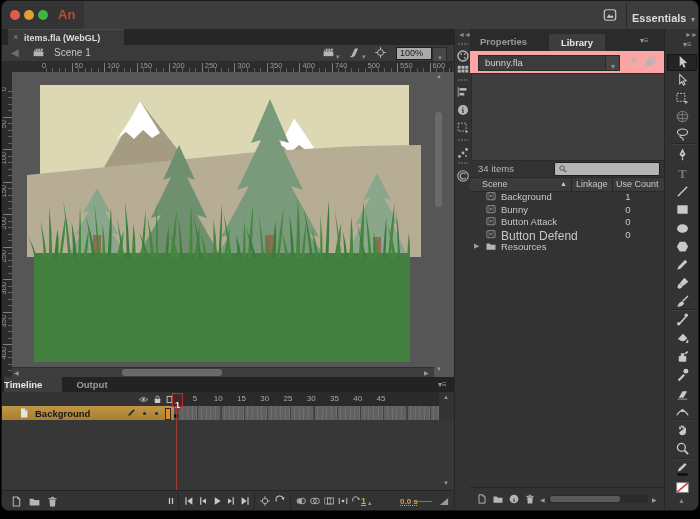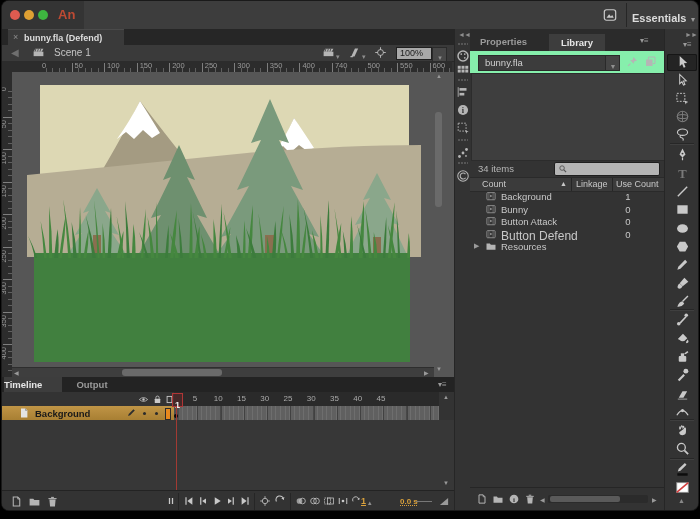--- a/index.html
+++ b/index.html
@@ -53,21 +53,21 @@
     <div class="abs divline" style="left:624px;top:2px;width:1px;height:24px;"></div>
     <div class="abs" style="left:630px;top:7px;">
       <span style="font-size:11px;font-weight:bold;color:#dcdcdc;">Essentials</span>
       <span style="font-size:8px;color:#9a9a9a;">▾</span>
     </div>
   </div>
 
   <div class="abs" style="left:0;top:28px;width:452px;height:16px;background:#262626;">
     <div class="abs" style="left:6px;top:0;width:116px;height:16px;background:#3a3a3a;border-top:1px solid #4a4a4a;">
       <span style="position:absolute;left:5px;top:2px;font-size:9px;color:#8d8d8d;">×</span>
-      <span style="position:absolute;left:16px;top:3px;font-size:9px;font-weight:bold;color:#dedede;">bunny.fla (Defend)</span>
+      <span style="position:absolute;left:16px;top:3px;font-size:9px;font-weight:bold;color:#dedede;">items.fla (WebGL)</span>
     </div>
   </div>
 
   <div class="abs" style="left:0;top:44px;width:452px;height:16px;background:#3a3a3a;border-bottom:1px solid #282828;">
     <span class="abs" style="left:9px;top:2px;font-size:10px;color:#6f6f6f;">◀</span>
     <span class="abs i" style="left:30px;top:1px;width:13px;height:13px;">
         <svg viewBox="0 0 16 16" width="100%" height="100%">
           <path d="M2 7l2-3.5h10L12 7z" fill="#b5b5b5"></path>
           <path d="M4.8 3.5l-1 3.3M7.8 3.5l-1 3.3M10.8 3.5l-1 3.3" stroke="#3a3a3a" stroke-width="1"></path>
           <rect x="2" y="7" width="12" height="5.5" fill="#b5b5b5"></rect>
@@ -462,21 +462,21 @@
       <div class="griprow" style="top: 110px;"></div>
       <div class="griprow" style="top: 133px;"></div>
     </div>
 
   <div class="abs" style="left:468px;top:28px;width:194px;height:481px;background:#333;">
     <div class="abs" style="left:0;top:0;width:194px;height:22px;background:#2b2b2b;">
       <span style="position:absolute;left:10px;top:7px;font-size:9.5px;font-weight:bold;color:#9a9a9a;">Properties</span>
       <div class="abs tab-active" style="left:79px;top:5px;width:56px;height:17px;font-size:9.5px;text-align:center;line-height:17px;">Library</div>
       <span class="abs pmenu" style="left:170px;top:7px;">▾≡</span>
     </div>
-    <div class="abs" style="left:0;top:22px;width:194px;height:22px;background:#86efac;">
+    <div class="abs" style="left:0;top:22px;width:194px;height:22px;background:#fca5a5;">
       <div class="abs" style="left:8px;top:4px;width:140px;height:14px;background:#3c3c3c;border:1px solid #2a2a2a;">
         <span style="position:absolute;left:6px;top:1px;font-size:9.5px;color:#cfcfcf;">bunny.fla</span>
         <div class="abs" style="right:0;top:0;width:13px;height:14px;border-left:1px solid #2a2a2a;background:#454545;text-align:center;"><span class="chev" style="position:relative;top:-1px;">▼</span></div>
       </div>
       <span class="abs i" style="left:156px;top:4px;width:13px;height:13px;">
           <svg viewBox="0 0 16 16" width="100%" height="100%">
             <path d="M9 2.5l4.5 4.5-3.2.6-.8 3.2-4.3-4.3 3.2-.8z" fill="#b5b5b5"></path>
             <line x1="5.5" y1="10.5" x2="2.5" y2="13.5" stroke="#b5b5b5" stroke-width="1.3"></line>
           </svg>
         </span>
@@ -493,21 +493,21 @@
       <div class="abs" style="left:84px;top:3px;width:104px;height:12px;background:#b5b5b5;border:1px solid #1f1f1f;border-radius:2px;">
         <span class="abs i" style="left:3px;top:1px;width:10px;height:10px;">
             <svg viewBox="0 0 16 16" width="100%" height="100%">
               <circle cx="6.5" cy="6.5" r="3.6" fill="none" stroke="#555" stroke-width="1.5"></circle>
               <line x1="9.2" y1="9.2" x2="13" y2="13" stroke="#555" stroke-width="1.7"></line>
             </svg>
           </span>
       </div>
     </div>
     <div class="abs" style="left:0;top:148px;width:194px;height:13px;background:#3b3b3b;border-top:1px solid #2a2a2a;border-bottom:1px solid #2a2a2a;">
-      <span style="position:absolute;left:12px;top:1px;font-size:9px;color:#c8c8c8;">Count</span>
+      <span style="position:absolute;left:12px;top:1px;font-size:9px;color:#c8c8c8;">Scene</span>
       <span style="position:absolute;left:90px;top:2px;font-size:7px;color:#c8c8c8;">▲</span>
       <div class="abs divline" style="left:101px;top:0;width:1px;height:13px;"></div>
       <span style="position:absolute;left:106px;top:1px;font-size:9px;color:#c8c8c8;">Linkage</span>
       <div class="abs divline" style="left:142px;top:0;width:1px;height:13px;"></div>
       <span style="position:absolute;left:146px;top:1px;font-size:9px;color:#c8c8c8;">Use Count</span>
     </div>
     <div class="abs" id="lib-rows" style="left:0;top:161px;width:194px;height:297px;overflow:hidden;">
         <div style="position: absolute; left: 0px; top: 0px; width: 194px; height: 12.5px;">
           <span class="i" style="position:absolute;left:15px;top:0px;width:12px;height:12px;">
             <svg viewBox="0 0 16 16" width="100%" height="100%">

